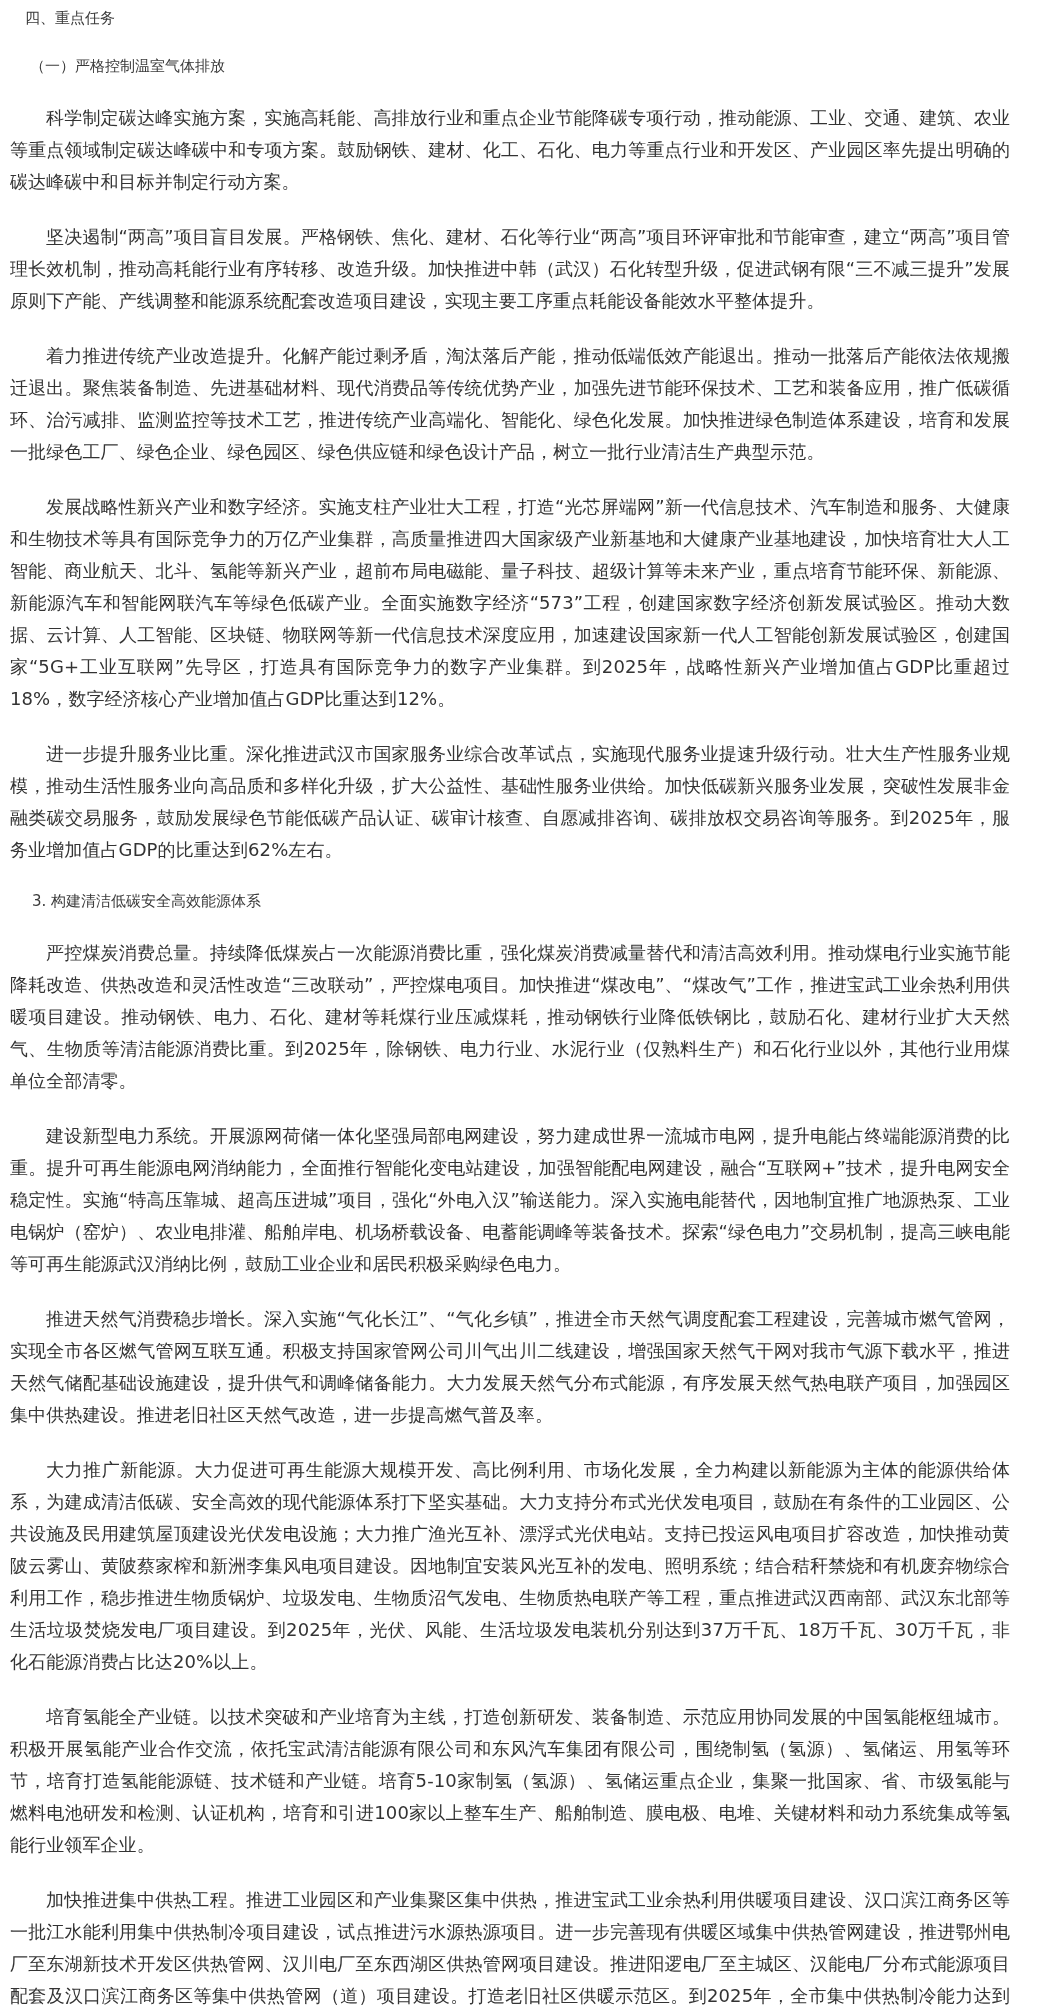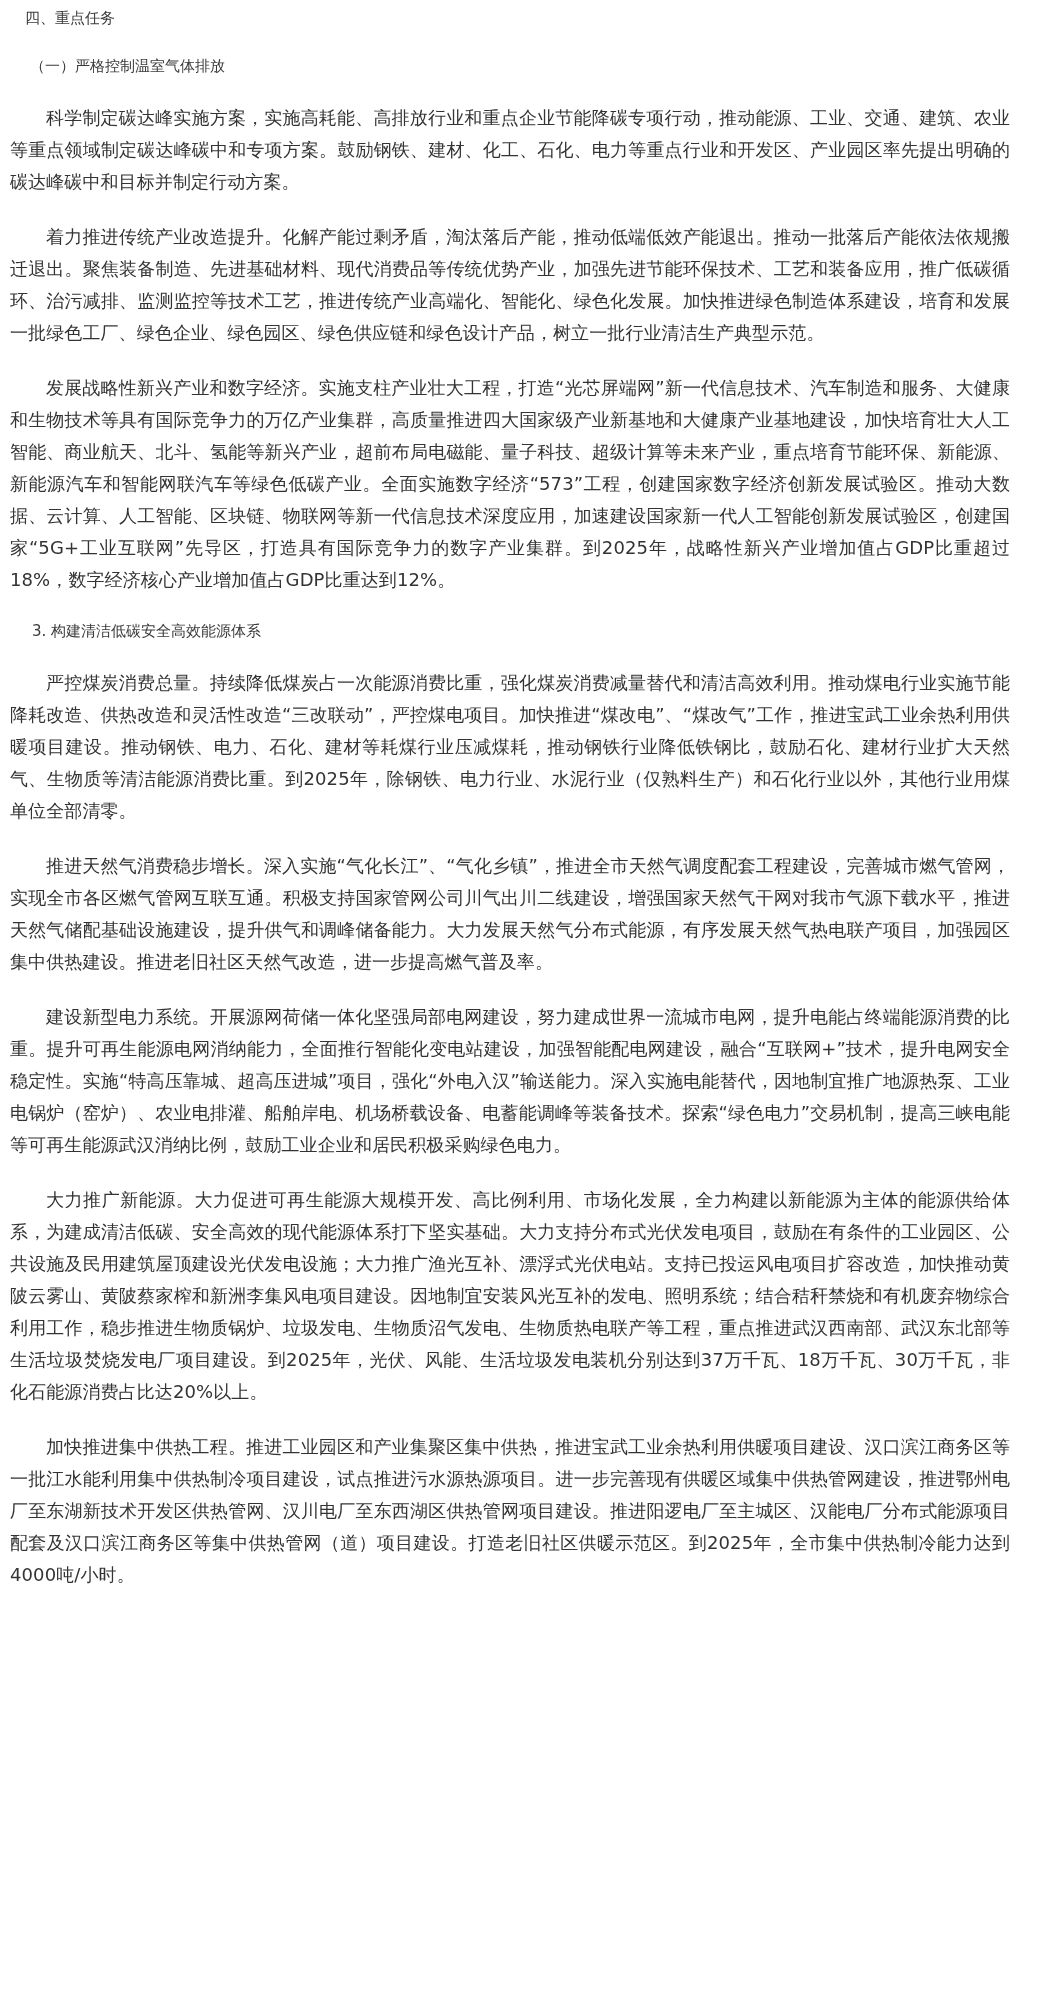--- a/index.html
+++ b/index.html
@@ -39,22 +39,25 @@
 </style>
 </head>
 <body>
 
 <div class="article">
   <div class="heading h-section">四、重点任务</div>
   <div class="heading h-sub">（一）严格控制温室气体排放</div>
 
   <p class="para">科学制定碳达峰实施方案，实施高耗能、高排放行业和重点企业节能降碳专项行动，推动能源、工业、交通、建筑、农业等重点领域制定碳达峰碳中和专项方案。鼓励钢铁、建材、化工、石化、电力等重点行业和开发区、产业园区率先提出明确的碳达峰碳中和目标并制定行动方案。</p>
 
+  <p class="para">坚决遏制“两高”项目盲目发展。严格钢铁、焦化、建材、石化等行业“两高”项目环评审批和节能审查，建立“两高”项目管理长效机制，推动高耗能行业有序转移、改造升级。加快推进中韩（武汉）石化转型升级，促进武钢有限“三不减三提升”发展原则下产能、产线调整和能源系统配套改造项目建设，实现主要工序重点耗能设备能效水平整体提升。</p>
   <p class="para">着力推进传统产业改造提升。化解产能过剩矛盾，淘汰落后产能，推动低端低效产能退出。推动一批落后产能依法依规搬迁退出。聚焦装备制造、先进基础材料、现代消费品等传统优势产业，加强先进节能环保技术、工艺和装备应用，推广低碳循环、治污减排、监测监控等技术工艺，推进传统产业高端化、智能化、绿色化发展。加快推进绿色制造体系建设，培育和发展一批绿色工厂、绿色企业、绿色园区、绿色供应链和绿色设计产品，树立一批行业清洁生产典型示范。</p>
   <p class="para">发展战略性新兴产业和数字经济。实施支柱产业壮大工程，打造“光芯屏端网”新一代信息技术、汽车制造和服务、大健康和生物技术等具有国际竞争力的万亿产业集群，高质量推进四大国家级产业新基地和大健康产业基地建设，加快培育壮大人工智能、商业航天、北斗、氢能等新兴产业，超前布局电磁能、量子科技、超级计算等未来产业，重点培育节能环保、新能源、新能源汽车和智能网联汽车等绿色低碳产业。全面实施数字经济“573”工程，创建国家数字经济创新发展试验区。推动大数据、云计算、人工智能、区块链、物联网等新一代信息技术深度应用，加速建设国家新一代人工智能创新发展试验区，创建国家“5G+工业互联网”先导区，打造具有国际竞争力的数字产业集群。到2025年，战略性新兴产业增加值占GDP比重超过18%，数字经济核心产业增加值占GDP比重达到12%。</p>
+  <p class="para">进一步提升服务业比重。深化推进武汉市国家服务业综合改革试点，实施现代服务业提速升级行动。壮大生产性服务业规模，推动生活性服务业向高品质和多样化升级，扩大公益性、基础性服务业供给。加快低碳新兴服务业发展，突破性发展非金融类碳交易服务，鼓励发展绿色节能低碳产品认证、碳审计核查、自愿减排咨询、碳排放权交易咨询等服务。到2025年，服务业增加值占GDP的比重达到62%左右。</p>
 
   <div class="heading h-item">3. 构建清洁低碳安全高效能源体系</div>
   <p class="para">严控煤炭消费总量。持续降低煤炭占一次能源消费比重，强化煤炭消费减量替代和清洁高效利用。推动煤电行业实施节能降耗改造、供热改造和灵活性改造“三改联动”，严控煤电项目。加快推进“煤改电”、“煤改气”工作，推进宝武工业余热利用供暖项目建设。推动钢铁、电力、石化、建材等耗煤行业压减煤耗，推动钢铁行业降低铁钢比，鼓励石化、建材行业扩大天然气、生物质等清洁能源消费比重。到2025年，除钢铁、电力行业、水泥行业（仅熟料生产）和石化行业以外，其他行业用煤单位全部清零。</p>
+  <p class="para">建设新型电力系统。开展源网荷储一体化坚强局部电网建设，努力建成世界一流城市电网，提升电能占终端能源消费的比重。提升可再生能源电网消纳能力，全面推行智能化变电站建设，加强智能配电网建设，融合“互联网+”技术，提升电网安全稳定性。实施“特高压靠城、超高压进城”项目，强化“外电入汉”输送能力。深入实施电能替代，因地制宜推广地源热泵、工业电锅炉（窑炉）、农业电排灌、船舶岸电、机场桥载设备、电蓄能调峰等装备技术。探索“绿色电力”交易机制，提高三峡电能等可再生能源武汉消纳比例，鼓励工业企业和居民积极采购绿色电力。</p>
   <p class="para">推进天然气消费稳步增长。深入实施“气化长江”、“气化乡镇”，推进全市天然气调度配套工程建设，完善城市燃气管网，实现全市各区燃气管网互联互通。积极支持国家管网公司川气出川二线建设，增强国家天然气干网对我市气源下载水平，推进天然气储配基础设施建设，提升供气和调峰储备能力。大力发展天然气分布式能源，有序发展天然气热电联产项目，加强园区集中供热建设。推进老旧社区天然气改造，进一步提高燃气普及率。</p>
-  <p class="para">建设新型电力系统。开展源网荷储一体化坚强局部电网建设，努力建成世界一流城市电网，提升电能占终端能源消费的比重。提升可再生能源电网消纳能力，全面推行智能化变电站建设，加强智能配电网建设，融合“互联网+”技术，提升电网安全稳定性。实施“特高压靠城、超高压进城”项目，强化“外电入汉”输送能力。深入实施电能替代，因地制宜推广地源热泵、工业电锅炉（窑炉）、农业电排灌、船舶岸电、机场桥载设备、电蓄能调峰等装备技术。探索“绿色电力”交易机制，提高三峡电能等可再生能源武汉消纳比例，鼓励工业企业和居民积极采购绿色电力。</p>
   <p class="para">大力推广新能源。大力促进可再生能源大规模开发、高比例利用、市场化发展，全力构建以新能源为主体的能源供给体系，为建成清洁低碳、安全高效的现代能源体系打下坚实基础。大力支持分布式光伏发电项目，鼓励在有条件的工业园区、公共设施及民用建筑屋顶建设光伏发电设施；大力推广渔光互补、漂浮式光伏电站。支持已投运风电项目扩容改造，加快推动黄陂云雾山、黄陂蔡家榨和新洲李集风电项目建设。因地制宜安装风光互补的发电、照明系统；结合秸秆禁烧和有机废弃物综合利用工作，稳步推进生物质锅炉、垃圾发电、生物质沼气发电、生物质热电联产等工程，重点推进武汉西南部、武汉东北部等生活垃圾焚烧发电厂项目建设。到2025年，光伏、风能、生活垃圾发电装机分别达到37万千瓦、18万千瓦、30万千瓦，非化石能源消费占比达20%以上。</p>
+  <p class="para">培育氢能全产业链。以技术突破和产业培育为主线，打造创新研发、装备制造、示范应用协同发展的中国氢能枢纽城市。积极开展氢能产业合作交流，依托宝武清洁能源有限公司和东风汽车集团有限公司，围绕制氢（氢源）、氢储运、用氢等环节，培育打造氢能能源链、技术链和产业链。培育5-10家制氢（氢源）、氢储运重点企业，集聚一批国家、省、市级氢能与燃料电池研发和检测、认证机构，培育和引进100家以上整车生产、船舶制造、膜电极、电堆、关键材料和动力系统集成等氢能行业领军企业。</p>
   <p class="para">加快推进集中供热工程。推进工业园区和产业集聚区集中供热，推进宝武工业余热利用供暖项目建设、汉口滨江商务区等一批江水能利用集中供热制冷项目建设，试点推进污水源热源项目。进一步完善现有供暖区域集中供热管网建设，推进鄂州电厂至东湖新技术开发区供热管网、汉川电厂至东西湖区供热管网项目建设。推进阳逻电厂至主城区、汉能电厂分布式能源项目配套及汉口滨江商务区等集中供热管网（道）项目建设。打造老旧社区供暖示范区。到2025年，全市集中供热制冷能力达到4000吨/小时。</p>
 </div>
 
 </body></html>

